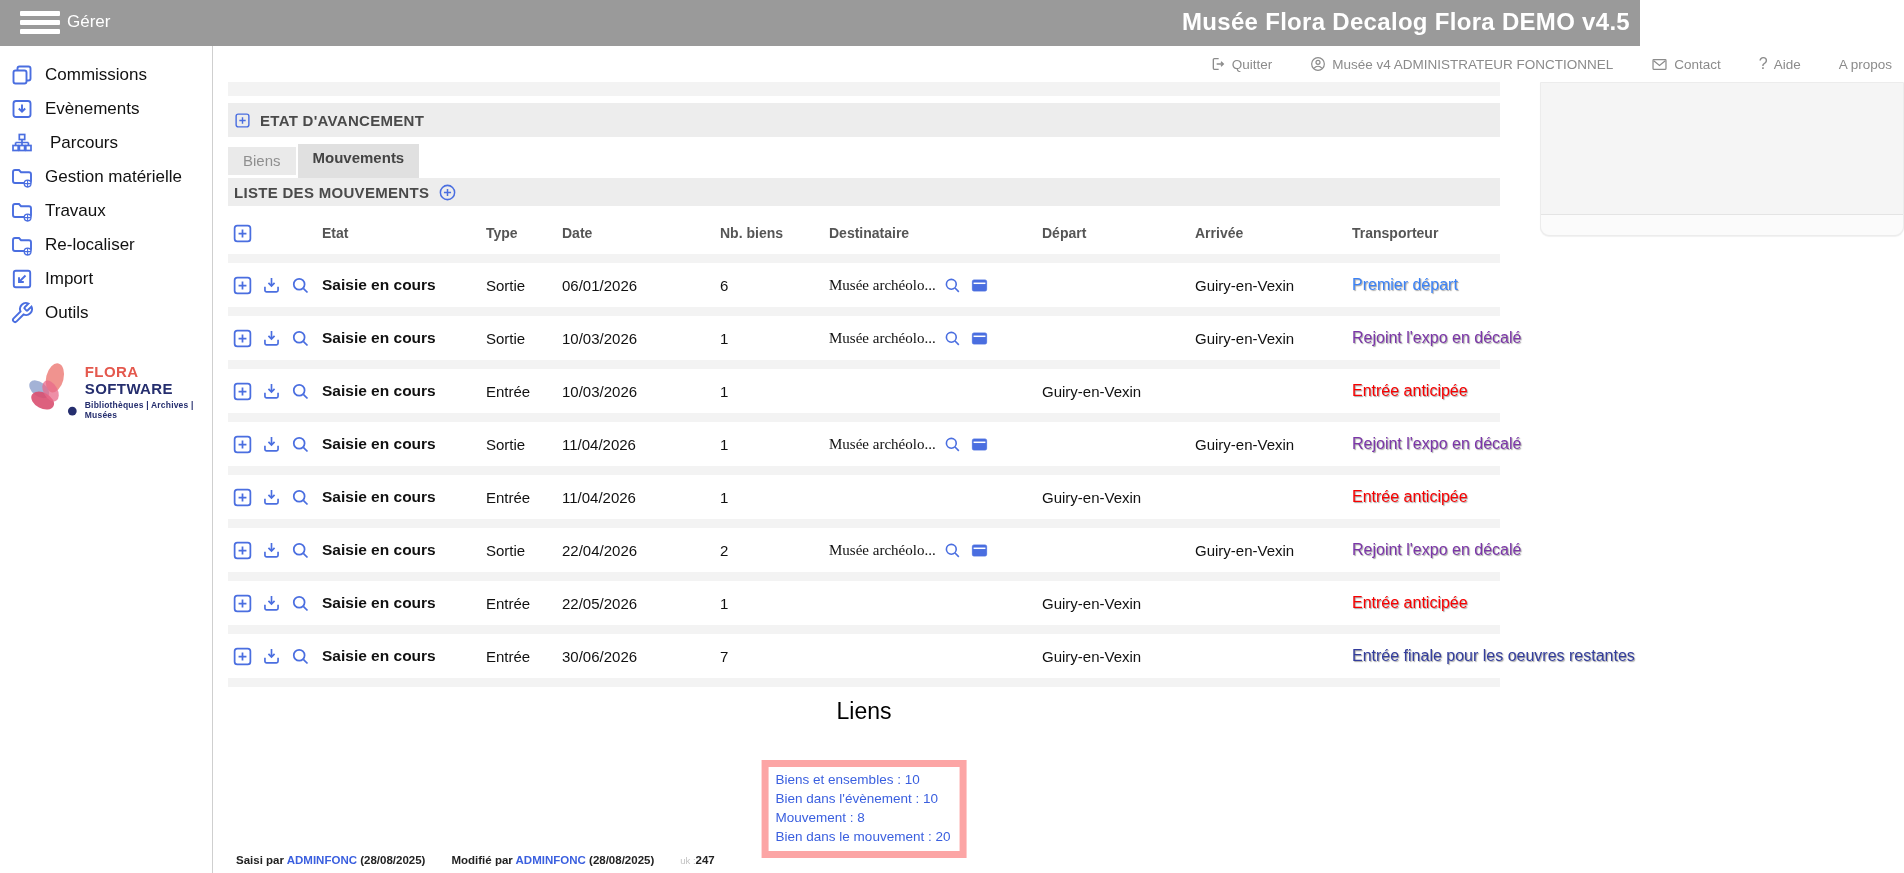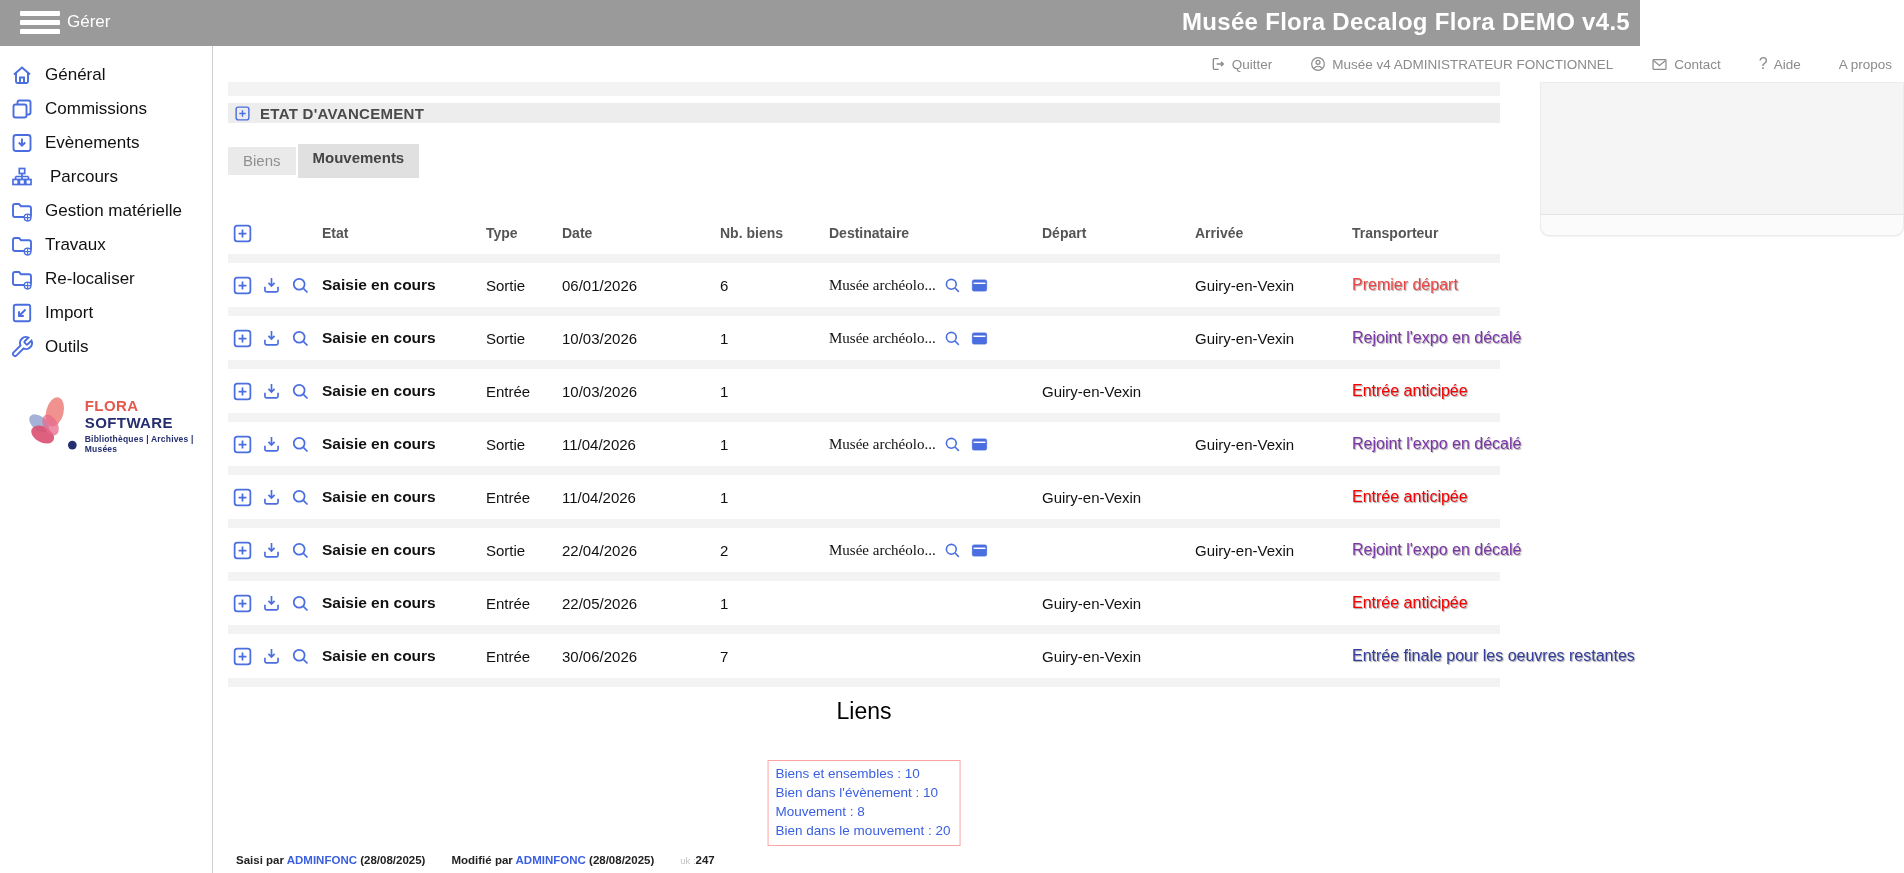--- a/index.html
+++ b/index.html
@@ -32,21 +32,21 @@
 
   .logo-block { display:flex; align-items:center; margin-top:26px; padding-left:20px; gap:2px; }
   .logo-text .brand { font-size:15px; font-weight:bold; letter-spacing:.4px; }
   .logo-text .brand .p1 { color:#e4584d; }
   .logo-text .brand .p2 { color:#252e6e; }
   .logo-text .tagline { font-size:8.5px; font-weight:bold; color:#252e6e; margin-top:3px; letter-spacing:.2px; }
 
   
   .content { position:absolute; left:228px; top:46px; width:1272px; height:827px; }
   .strip-top { position:absolute; top:36px; left:0; width:100%; height:14px; background:#f3f3f3; }
-  .section-bar { position:absolute; top:57px; left:0; width:100%; height:20px; background:#ededed;
+  .section-bar { position:absolute; top:57px; left:0; width:100%; height:34px; background:#ededed;
     display:flex; align-items:center; gap:9px; padding-left:6px; }
   .section-bar .ttl, .liste-bar .ttl { font-size:15px; font-weight:bold; color:#4a4a4a; letter-spacing:.3px; }
   .tabs { position:absolute; top:98px; left:0; display:flex; gap:2px; align-items:center; }
   .tab { padding:5px 15px; font-size:15px; cursor:pointer; }
   .tab.inactive { background:#eaeaea; color:#8f8f8f; height:28px; }
   .tab.active { background:#e0e0e0; color:#444; font-weight:bold; height:34px; }
   .liste-bar { position:absolute; top:132px; left:0; width:100%; height:28px; background:#ededed;
     display:flex; align-items:center; gap:9px; padding-left:6px; }
 
   .tgrid { display:grid; grid-template-columns:94px 164px 76px 158px 109px 213px 153px 157px 1fr; align-items:center; }
@@ -58,21 +58,21 @@
   .cell-icons { display:flex; gap:8px; padding-left:4px; align-items:center; }
   .cell-icons svg { cursor:pointer; stroke:#4a6ee0; }
   .c-etat { font-size:15.5px; font-weight:bold; color:#111; }
   .c-plain { font-size:15px; color:#111; }
   .c-dest { display:flex; align-items:center; gap:7px; font-size:15px; color:#111;font-family:Liberation Serif, serif; }
   .c-trans { font-size:16px; text-shadow:1px 1px 1px rgba(90,90,90,.55); white-space:nowrap; }
 
   .liens-title { position:absolute; top:652px; left:0; width:100%; text-align:center;
     font-size:23px; color:#000; }
   .liens-box { position:absolute; top:714px; left:50%; transform:translateX(-50%);
-    border:1px solid #fca5a5; padding:3px 9px 5px 7px; background:#fff; }
+    border:7px solid #fca5a5; padding:3px 9px 5px 7px; background:#fff; }
   .liens-box .link { font-size:13.5px; color:#3a5fdf; line-height:19px; cursor:pointer; white-space:nowrap; }
 
   .record-footer { position:absolute; top:808px; left:8px; display:flex; align-items:baseline; gap:26px; }
   .rf-group { font-size:11.5px; font-weight:bold; color:#222; }
   .rf-group .usr { color:#3a5fdf; }
   .rf-uk .uk-lbl { font-size:9.5px; color:#c2c2c2; font-weight:normal; }
   .rf-uk .uk-val { font-size:11.5px; font-weight:bold; color:#222; }
 
   
   .right-panel { position:absolute; top:82px; left:1540px; right:0; height:154px;
@@ -123,28 +123,20 @@
   </div>
   <div class="uitem">
     <span>A propos</span>
   </div>
 </div>
 
 <div class="sidebar">
   <div class="sidebar-inner">
     <div class="side-item">
       <svg width="24" height="24" viewBox="0 0 24 24" fill="none" stroke-width="1.9">
-        <path d="M4 11.5 12 4.5 20 11.5"></path>
-          <path d="M6 9.8 V18.5 A1.5 1.5 0 0 0 7.5 20 H16.5 A1.5 1.5 0 0 0 18 18.5 V9.8"></path>
-        <path d="M10 20 v-5.5 h4 V20"></path>
-      </svg>
-      <span class="lbl">Général</span>
-    </div>
-    <div class="side-item">
-      <svg width="24" height="24" viewBox="0 0 24 24" fill="none" stroke-width="1.9">
         <rect x="7.5" y="3.5" width="13" height="14" rx="2"></rect>
         <rect x="3.5" y="7.5" width="13" height="13" rx="2" fill="#fff"></rect>
       </svg>
       <span class="lbl">Commissions</span>
     </div>
     <div class="side-item">
       <svg width="24" height="24" viewBox="0 0 24 24" fill="none" stroke-width="1.9">
         <rect x="3.5" y="4" width="17" height="16" rx="2.5"></rect>
         <path d="M12 7.5 v7 M8.8 11.5 12 14.7 15.2 11.5"></path>
       </svg>
@@ -228,20 +220,27 @@
         <path d="M12 7.5 v9 M7.5 12 h9"></path>
     </svg>
     <span class="ttl">ETAT D'AVANCEMENT</span>
   </div>
 
   <div class="tabs">
     <div class="tab inactive">Biens</div>
     <div class="tab active">Mouvements</div>
   </div>
 
+  <div class="liste-bar">
+    <span class="ttl">LISTE DES MOUVEMENTS</span>
+    <svg width="19" height="19" viewBox="0 0 24 24" fill="none" stroke="#4a6ee0" stroke-width="1.9">
+      <circle cx="12" cy="12" r="9"></circle>
+        <path d="M12 7.5 v9 M7.5 12 h9"></path>
+    </svg>
+  </div>
 
   <div class="table-header tgrid">
     <div class="cell-icons">
       <svg width="21" height="21" viewBox="0 0 24 24" fill="none" stroke-width="2">
         <rect x="3" y="3" width="18" height="18" rx="3"></rect>
           <path d="M12 7.5 v9 M7.5 12 h9"></path>
       </svg>
     </div>
     <div class="hcell">Etat</div>
     <div class="hcell">Type</div>
@@ -282,21 +281,21 @@
               <path d="M15.2 15.2 20 20"></path>
           </svg>
           <svg width="19" height="19" viewBox="0 0 24 24">
             <rect x="3" y="5" width="18" height="14" rx="2" fill="#4a6ee0"></rect>
             <path d="M4.5 9.2 h15" stroke="#fff" stroke-width="1.9"></path>
           </svg>
         </span>
       </div>
       <div class="c-plain"></div>
       <div class="c-plain">Guiry-en-Vexin</div>
-      <div class="c-trans" style="color: #ef4444;">Premier départ</div>
+      <div class="c-trans" style="color: #3b82f6;">Premier départ</div>
     </div>
   <div class="row-sep"></div>
     <div class="t-row tgrid">
       <div class="cell-icons">
         <svg width="21" height="21" viewBox="0 0 24 24" fill="none" stroke-width="2">
           <rect x="3" y="3" width="18" height="18" rx="3"></rect>
             <path d="M12 7.5 v9 M7.5 12 h9"></path>
         </svg>
         <svg width="21" height="21" viewBox="0 0 24 24" fill="none" stroke-width="1.9">
           <path d="M12 3.5 v9 M8.5 9 12 12.7 15.5 9"></path>

